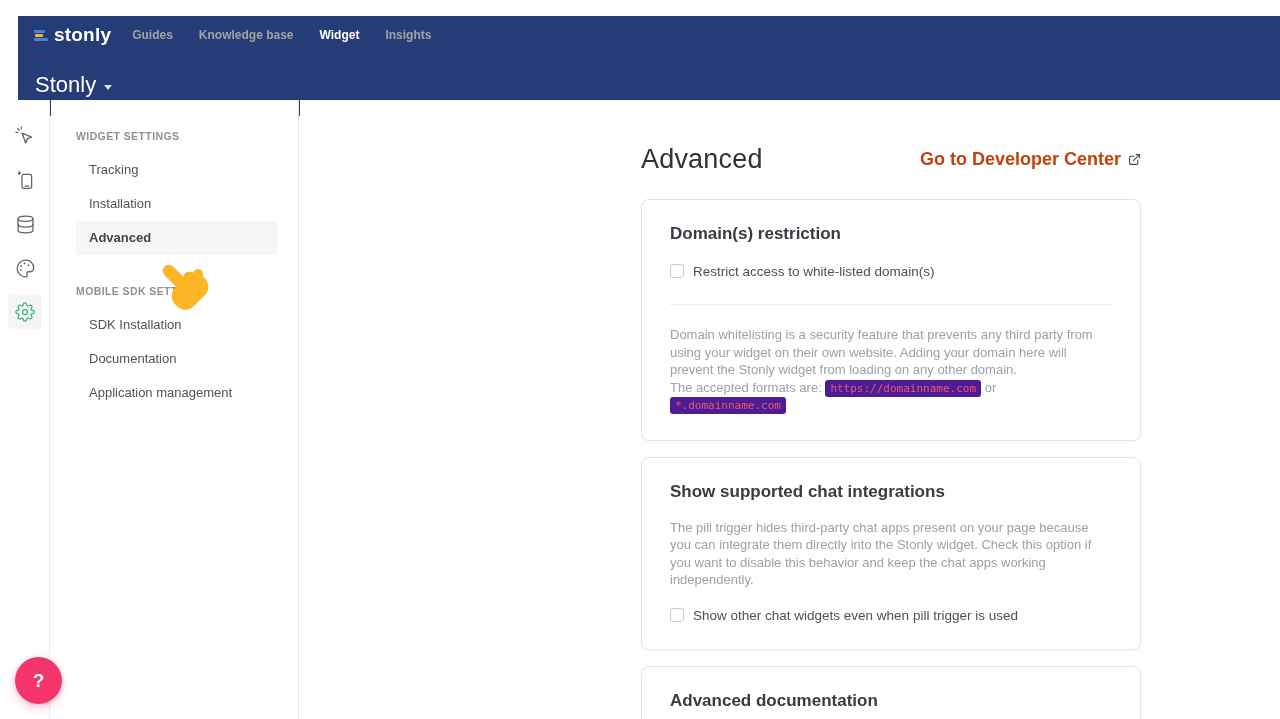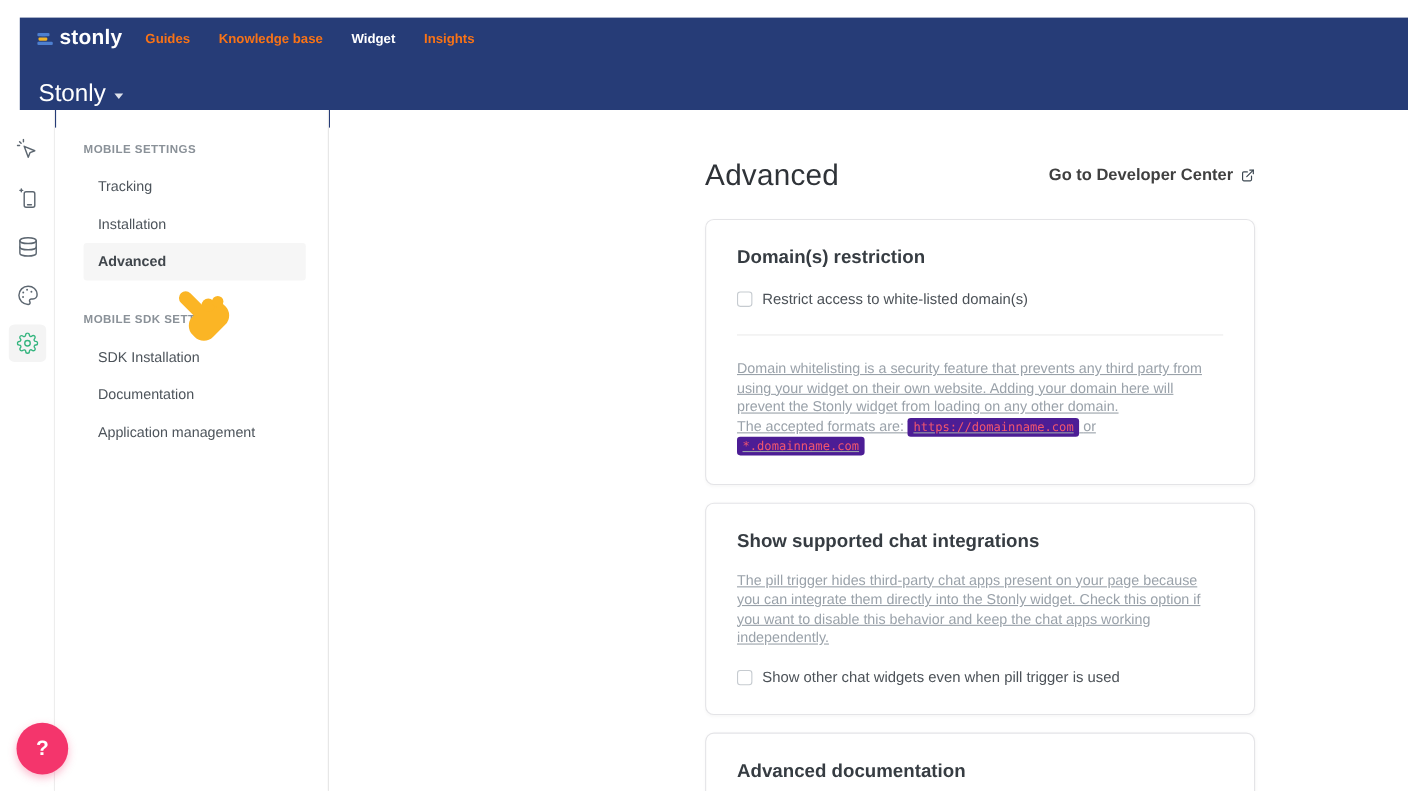--- a/index.html
+++ b/index.html
@@ -15,21 +15,21 @@
   .header { position: absolute; left: 0; top: 16px; width: 1280px; height: 100px; background: #263c77; margin-left: 18px; }
   .nav-row { display: flex; align-items: center; height: 38px; padding-left: 16px; }
   .logo { display: flex; align-items: center; cursor: pointer; }
   .logo-mark { display: inline-flex; flex-direction: column; align-items: flex-start; margin-right: 5px; width: 15px; }
   .logo-mark i { display: block; height: 3px; border-radius: 1px; margin-bottom: 1px; }
   .logo-mark .b1 { width: 8px; margin-left: 3px; background: #4d7fd0; box-shadow: -3px 0 0 #4d7fd0; }
   .logo-mark .b2 { width: 8px; margin-left: 1px; background: #f0b429; }
   .logo-mark .b3 { width: 14px; background: #4d7fd0; margin-bottom: 0; }
   .logo-text { color: #fff; font-size: 19px; font-weight: 700; letter-spacing: .2px; }
   .topnav { display: flex; margin-left: 21px; }
-  .nav-item { font-size: 12px; font-weight: 700; color: #f97316; margin-right: 26px; cursor: pointer; text-decoration: none; }
+  .nav-item { font-size: 12px; font-weight: 700; color: #a3a3a3; margin-right: 26px; cursor: pointer; text-decoration: none; }
   .nav-item.active { color: #ffffff; }
   .workspace-row { display: flex; align-items: center; padding-left: 17px; margin-top: 18px; cursor: pointer; }
   .ws-name { color: #ffffff; font-size: 22px; font-weight: 400; }
   .ws-caret { width: 0; height: 0; border-left: 4px solid transparent; border-right: 4px solid transparent; border-top: 5px solid rgba(255,255,255,.85); margin-left: 8px; margin-top: 4px; }
 
   
   .rail { position: absolute; left: 0; top: 100px; bottom: 0; width: 50px; border-right: 1px solid #ededed; background: #fff; padding-top: 14px; }
   .rail-btn { width: 50px; height: 44px; display: flex; align-items: center; justify-content: center; cursor: pointer; }
   .rail-btn svg { stroke: #5d6771; fill: none; stroke-width: 1.5; stroke-linecap: round; stroke-linejoin: round; }
   .rail-btn .dot { fill: #5d6771; stroke: none; }
@@ -43,31 +43,31 @@
   .side-item { height: 34px; line-height: 34px; padding-left: 13px; font-size: 13px; color: #4d545b; border-radius: 3px; cursor: pointer; white-space: nowrap; }
   .side-item.selected { background: #f6f6f6; color: #40464c; font-weight: 700; }
   .hand-pointer { position: absolute; left: 103px; top: 157px; z-index: 5; pointer-events: none; }
   .hand-pointer svg { overflow: visible; }
 
   
   .main { position: absolute; left: 300px; top: 100px; right: 0; bottom: 0; background: #fff; }
   .content { width: 500px; margin: 44px 0 0 341px; }
   .title-row { display: flex; justify-content: space-between; align-items: center; }
   .page-title { margin: 0; font-size: 27px; font-weight: 400; color: #2f3338; letter-spacing: .2px; }
-  .dev-link { display: flex; align-items: center; gap: 7px; font-size: 15px; font-weight: 600; color: #404040; cursor: pointer; text-decoration: none; }
+  .dev-link { display: flex; align-items: center; gap: 7px; font-size: 18px; font-weight: 600; color: #c2410c; cursor: pointer; text-decoration: none; }
   .dev-link svg { stroke: #3d4852; fill: none; stroke-width: 2; stroke-linecap: round; stroke-linejoin: round; }
 
   .card { background: #fff; border: 1px solid #e4e4e7; border-radius: 8px; box-shadow: 0 1px 3px rgba(0,0,0,.03); padding: 24px 28px 26px; margin-top: 24px; }
   .card + .card { margin-top: 16px; }
   .card-title { margin: 0; font-size: 17px; font-weight: 700; color: #363c42; }
-  .check-row { display: flex; align-items: flex-end; gap: 9px; margin-top: 20px; cursor: pointer; }
+  .check-row { display: flex; align-items: flex-start; gap: 9px; margin-top: 20px; cursor: pointer; }
   .check-row input[type="checkbox"] { appearance: none; -webkit-appearance: none; width: 14px; height: 14px; border: 1px solid #c6cbd0; border-radius: 3px; background: #fff; margin: 0; flex: 0 0 auto; cursor: pointer; }
   .check-label { font-size: 13.5px; color: #4b5157; }
   .card hr { border: none; border-top: 1px solid #ececec; margin: 25px 0 21px; }
-  .muted { margin: 0; font-size: 13px; line-height: 17.5px; color: #9aa2aa; text-decoration: underline; }
+  .muted { margin: 0; font-size: 13px; line-height: 17.5px; color: #9aa2aa; }
   .muted.gap { margin-top: 17px; }
   .code-pill { font-family: "DejaVu Sans Mono", monospace; font-size: 11px; color: #f2566e; background: #4c1d95; padding: 2px 5px 2px; border-radius: 3px; line-height: 1; white-space: nowrap; }
   .inline-link { color: #3e5ed8; font-weight: 600; cursor: pointer; text-decoration: none; }
   .card .check-row.last { margin-top: 19px; }
 
   
   .help-fab { position: absolute; left: 15px; bottom: 15px; width: 47px; height: 47px; border-radius: 50%; background: #f4356c; border: none; color: #fff; font-size: 19px; font-weight: 700; font-family: "Liberation Sans", sans-serif; cursor: pointer; box-shadow: 0 3px 8px rgba(244,53,108,.35); display: flex; align-items: center; justify-content: center; z-index: 10; }
 </style>
 </head>
 <body>
@@ -131,21 +131,21 @@
       <span class="rail-sel">
         <svg width="20" height="20" viewBox="0 0 24 24">
           <circle cx="12" cy="12" r="3"></circle>
           <path d="M19.4 15a1.65 1.65 0 0 0 .33 1.82l.06.06a2 2 0 0 1 0 2.83 2 2 0 0 1-2.83 0l-.06-.06a1.65 1.65 0 0 0-1.82-.33 1.65 1.65 0 0 0-1 1.51V21a2 2 0 0 1-2 2 2 2 0 0 1-2-2v-.09A1.65 1.65 0 0 0 9 19.4a1.65 1.65 0 0 0-1.82.33l-.06.06a2 2 0 0 1-2.83 0 2 2 0 0 1 0-2.83l.06-.06a1.65 1.65 0 0 0 .33-1.82 1.65 1.65 0 0 0-1.51-1H3a2 2 0 0 1-2-2 2 2 0 0 1 2-2h.09A1.65 1.65 0 0 0 4.6 9a1.65 1.65 0 0 0-.33-1.82l-.06-.06a2 2 0 0 1 0-2.83 2 2 0 0 1 2.83 0l.06.06a1.65 1.65 0 0 0 1.82.33H9a1.65 1.65 0 0 0 1-1.51V3a2 2 0 0 1 2-2 2 2 0 0 1 2 2v.09a1.65 1.65 0 0 0 1 1.51 1.65 1.65 0 0 0 1.82-.33l.06-.06a2 2 0 0 1 2.83 0 2 2 0 0 1 0 2.83l-.06.06a1.65 1.65 0 0 0-.33 1.82V9a1.65 1.65 0 0 0 1.51 1H21a2 2 0 0 1 2 2 2 2 0 0 1-2 2h-.09a1.65 1.65 0 0 0-1.51 1z"></path>
         </svg>
       </span>
     </div>
   </aside>
 
   <aside class="sidebar">
-    <div class="section-heading">MOBILE SETTINGS</div>
+    <div class="section-heading">WIDGET SETTINGS</div>
     <ul class="side-list">
       <li class="side-item">Tracking</li>
       <li class="side-item">Installation</li>
       <li class="side-item selected">Advanced</li>
     </ul>
     <div class="section-heading">MOBILE SDK SETTINGS</div>
     <ul class="side-list">
       <li class="side-item">SDK Installation</li>
       <li class="side-item">Documentation</li>
       <li class="side-item">Application management</li>

